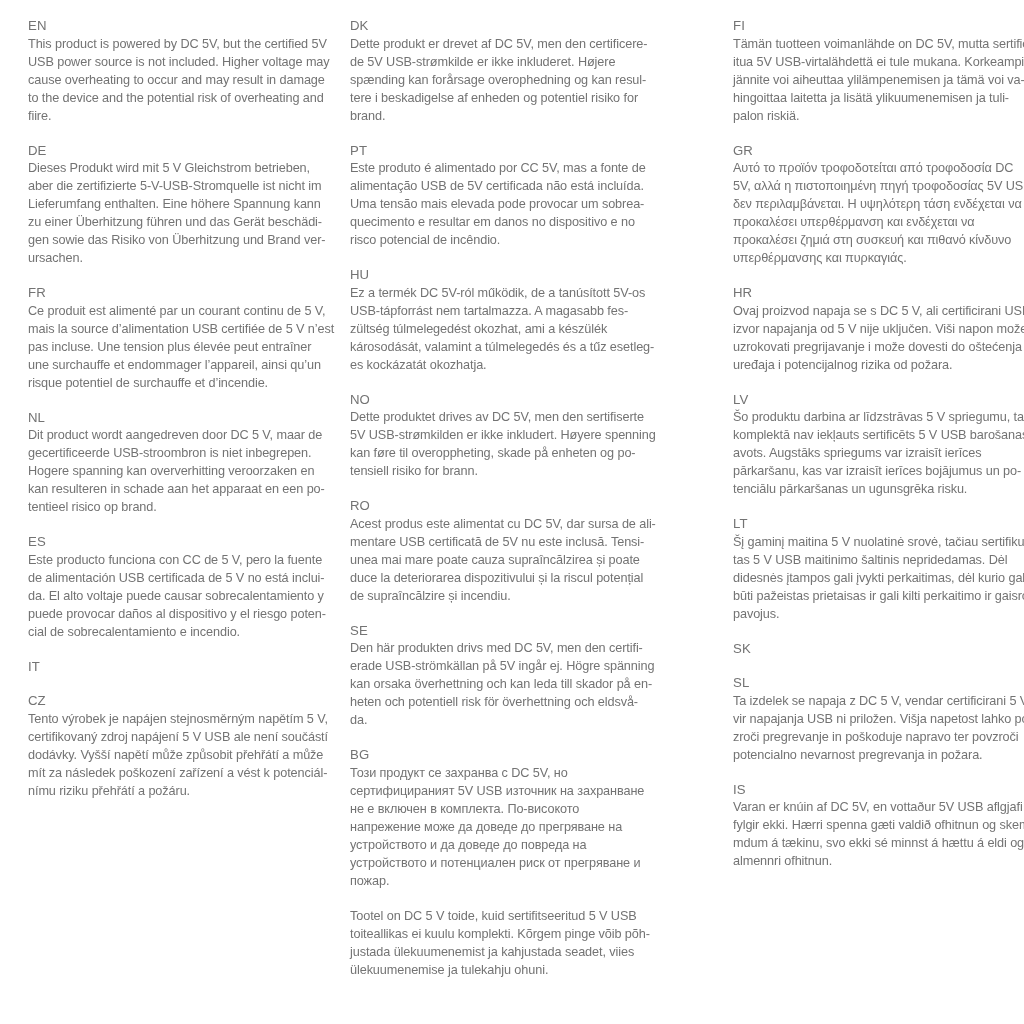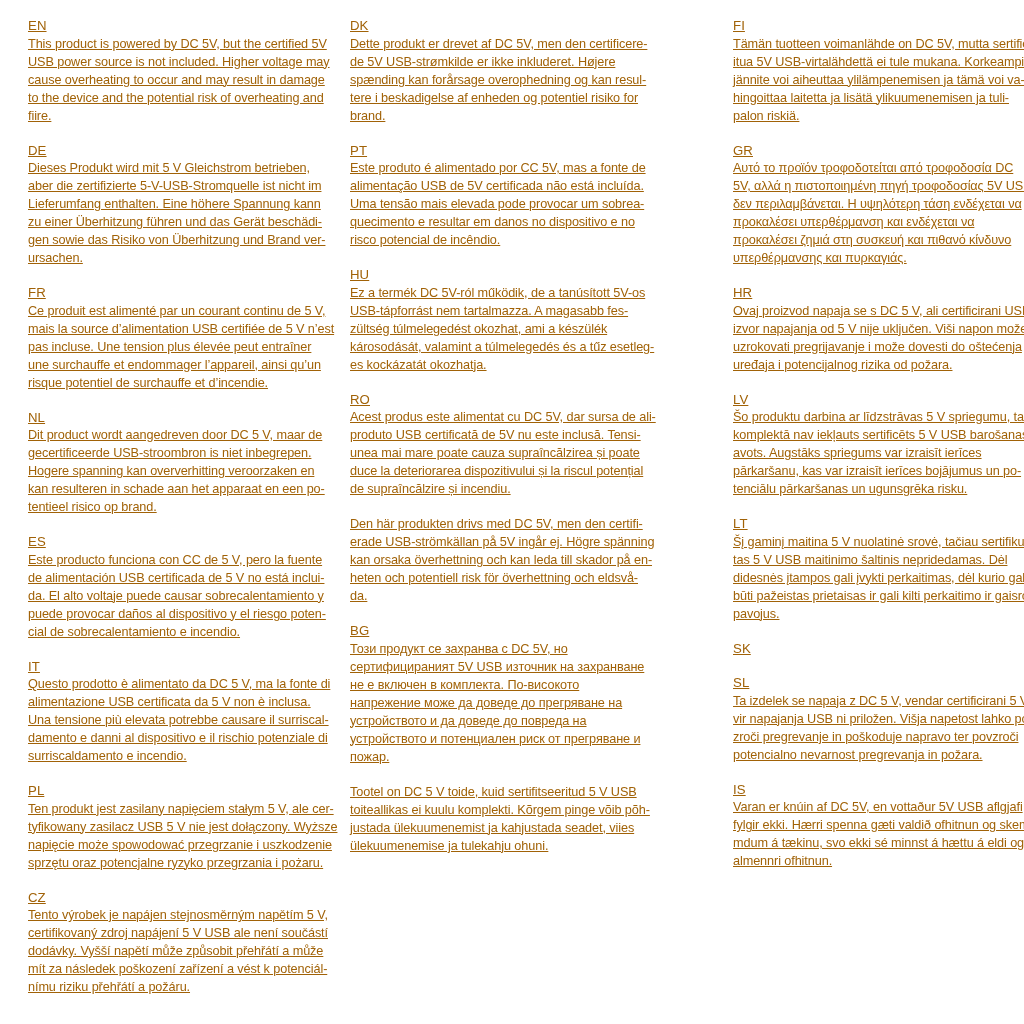--- a/index.html
+++ b/index.html
@@ -6,22 +6,21 @@
   html, body {
     width: 1024px;
     height: 1024px;
     background: #ffffff;
     overflow: hidden;
     font-family: "Liberation Sans", "DejaVu Sans", sans-serif;
   }
   .page {
     display: flex;
     padding: 17px 0 0 28px;
-    color: #a16207;
-    text-decoration: underline;
+    color: #737373;
   }
   .column {
     flex: 0 0 auto;
   }
   .column-1 { width: 322px; }
   .column-2 { width: 335px; }
   .column-3 { width: 330px; margin-left: 48px; }
   .section {
     margin-bottom: 17px;
   }
@@ -85,34 +84,22 @@
     <div class="lang-code">ES</div>
     <div class="section-text">Este producto funciona con CC de 5 V, pero la fuente
 de alimentación USB certificada de 5 V no está inclui-
 da. El alto voltaje puede causar sobrecalentamiento y
 puede provocar daños al dispositivo y el riesgo poten-
 cial de sobrecalentamiento e incendio.</div>
   </div>
 
   <div class="section">
     <div class="lang-code">IT</div>
-    <div class="section-text">Questo prodotto è alimentato da DC 5 V, ma la fonte di
-alimentazione USB certificata da 5 V non è inclusa.
-Una tensione più elevata potrebbe causare il surriscal-
-damento e danni al dispositivo e il rischio potenziale di
-surriscaldamento e incendio.</div>
-  </div>
-
-  <div class="section">
-    <div class="lang-code">PL</div>
-    <div class="section-text">Ten produkt jest zasilany napięciem stałym 5 V, ale cer-
-tyfikowany zasilacz USB 5 V nie jest dołączony. Wyższe
-napięcie może spowodować przegrzanie i uszkodzenie
-sprzętu oraz potencjalne ryzyko przegrzania i pożaru.</div>
-  </div>
+  </div>
+
 
   <div class="section">
     <div class="lang-code">CZ</div>
     <div class="section-text">Tento výrobek je napájen stejnosměrným napětím 5 V,
 certifikovaný zdroj napájení 5 V USB ale není součástí
 dodávky. Vyšší napětí může způsobit přehřátí a může
 mít za následek poškození zařízení a vést k potenciál-
 nímu riziku přehřátí a požáru.</div>
   </div>
 </div>
@@ -137,31 +124,39 @@
 
   <div class="section">
     <div class="lang-code">HU</div>
     <div class="section-text">Ez a termék DC 5V-ról működik, de a tanúsított 5V-os
 USB-tápforrást nem tartalmazza. A magasabb fes-
 zültség túlmelegedést okozhat, ami a készülék
 károsodását, valamint a túlmelegedés és a tűz esetleg-
 es kockázatát okozhatja.</div>
   </div>
 
+  <div class="section">
+    <div class="lang-code">NO</div>
+    <div class="section-text">Dette produktet drives av DC 5V, men den sertifiserte
+5V USB-strømkilden er ikke inkludert. Høyere spenning
+kan føre til overoppheting, skade på enheten og po-
+tensiell risiko for brann.</div>
+  </div>
 
   <div class="section">
     <div class="lang-code">RO</div>
     <div class="section-text">Acest produs este alimentat cu DC 5V, dar sursa de ali-
-produto USB certificată de 5V nu este inclusă. Tensi-
+mentare USB certificată de 5V nu este inclusă. Tensi-
 unea mai mare poate cauza supraîncălzirea și poate
 duce la deteriorarea dispozitivului și la riscul potențial
 de supraîncălzire și incendiu.</div>
   </div>
 
   <div class="section">
+    <div class="lang-code">SE</div>
     <div class="section-text">Den här produkten drivs med DC 5V, men den certifi-
 erade USB-strömkällan på 5V ingår ej. Högre spänning
 kan orsaka överhettning och kan leda till skador på en-
 heten och potentiell risk för överhettning och eldsvå-
 da.</div>
   </div>
 
   <div class="section">
     <div class="lang-code">BG</div>
     <div class="section-text">Този продукт се захранва с DC 5V, но

